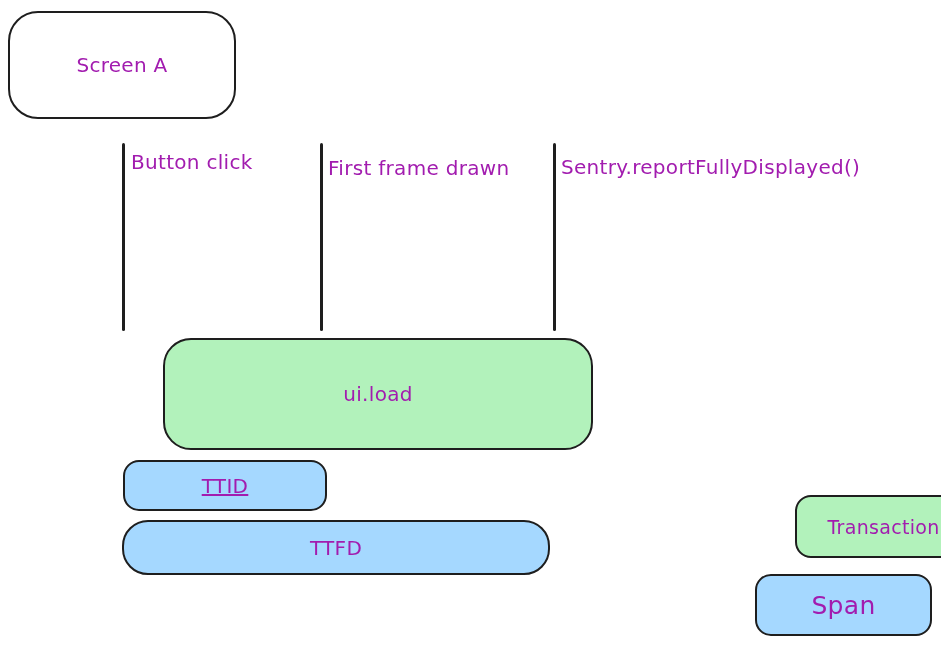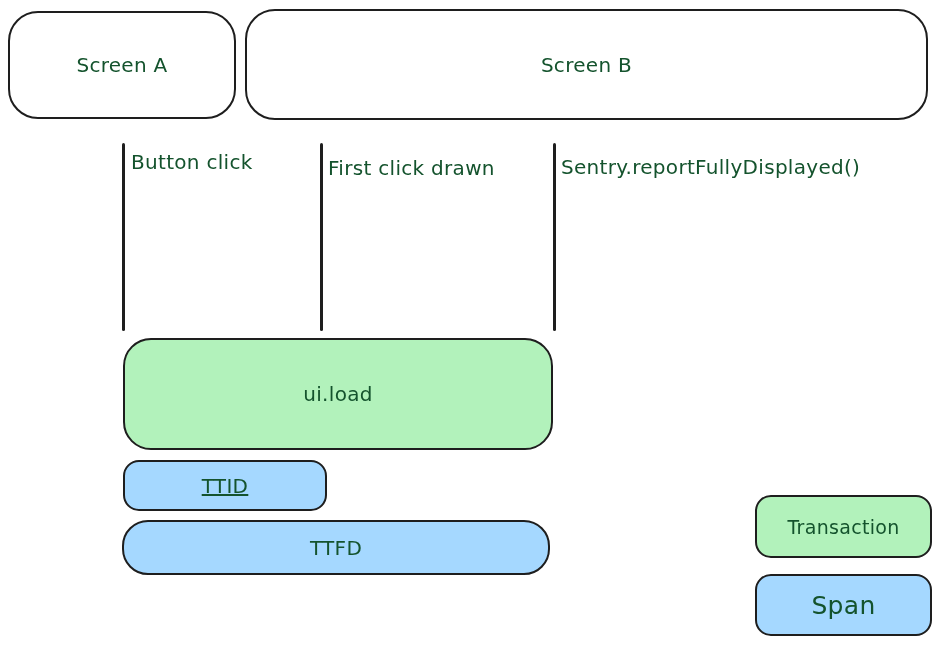--- a/index.html
+++ b/index.html
@@ -6,21 +6,21 @@
     margin: 0;
     padding: 0;
     background: #ffffff;
   }
   .canvas {
     position: relative;
     width: 941px;
     height: 648px;
     background: #ffffff;
     font-family: "DejaVu Sans", sans-serif;
-    color: #14532d;
+    color: #a21caf;
     overflow: hidden;
   }
   .sketch-box {
     position: absolute;
     border: 2.5px solid #1e1e1e;
     display: flex;
     align-items: center;
     justify-content: center;
     box-sizing: border-box;
     font-size: 20px;
@@ -48,48 +48,45 @@
   .marker-label {
     position: absolute;
     font-size: 20px;
     letter-spacing: 0.3px;
     white-space: nowrap;
   }
   .ml1 { left: 131px; top: 150px; }
   .ml2 { left: 328px; top: 156px; }
   .ml3 { left: 561px; top: 155px; }
 
-  .transaction-fill { background: #b2f2bb; }
+  .transaction-fill { background: #b2f2bb; margin-left: 40px; }
   .span-fill        { background: #a5d8ff; }
 
   .uiload-box { left: 123px; top: 338px; width: 430px; height: 112px; border-radius: 28px; }
   .ttid-box   { left: 123px; top: 460px; width: 204px; height: 51px;  border-radius: 16px; text-decoration: underline; }
   .ttfd-box   { left: 122px; top: 520px; width: 428px; height: 55px;  border-radius: 26px; }
 
   .legend-transaction { left: 755px; top: 495px; width: 177px; height: 63px; border-radius: 16px; font-size: 19px; }
   .legend-span        { left: 755px; top: 574px; width: 177px; height: 62px; border-radius: 16px; font-size: 25px; }
 </style>
 </head>
 <body>
 
 <div class="canvas">
 
   <div class="sketch-box screen-box screen-a">
     <span>Screen A</span>
   </div>
-  <div class="sketch-box screen-box screen-b">
-    <span>Screen B</span>
-  </div>
 
   <div class="marker-line m1"></div>
   <div class="marker-line m2"></div>
   <div class="marker-line m3"></div>
 
   <div class="marker-label ml1">Button click</div>
-  <div class="marker-label ml2">First click drawn</div>
+  <div class="marker-label ml2">First frame drawn</div>
   <div class="marker-label ml3">Sentry.reportFullyDisplayed()</div>
 
   <div class="sketch-box transaction-fill uiload-box">
     <span>ui.load</span>
   </div>
   <div class="sketch-box span-fill ttid-box">
     <span>TTID</span>
   </div>
   <div class="sketch-box span-fill ttfd-box">
     <span>TTFD</span>

